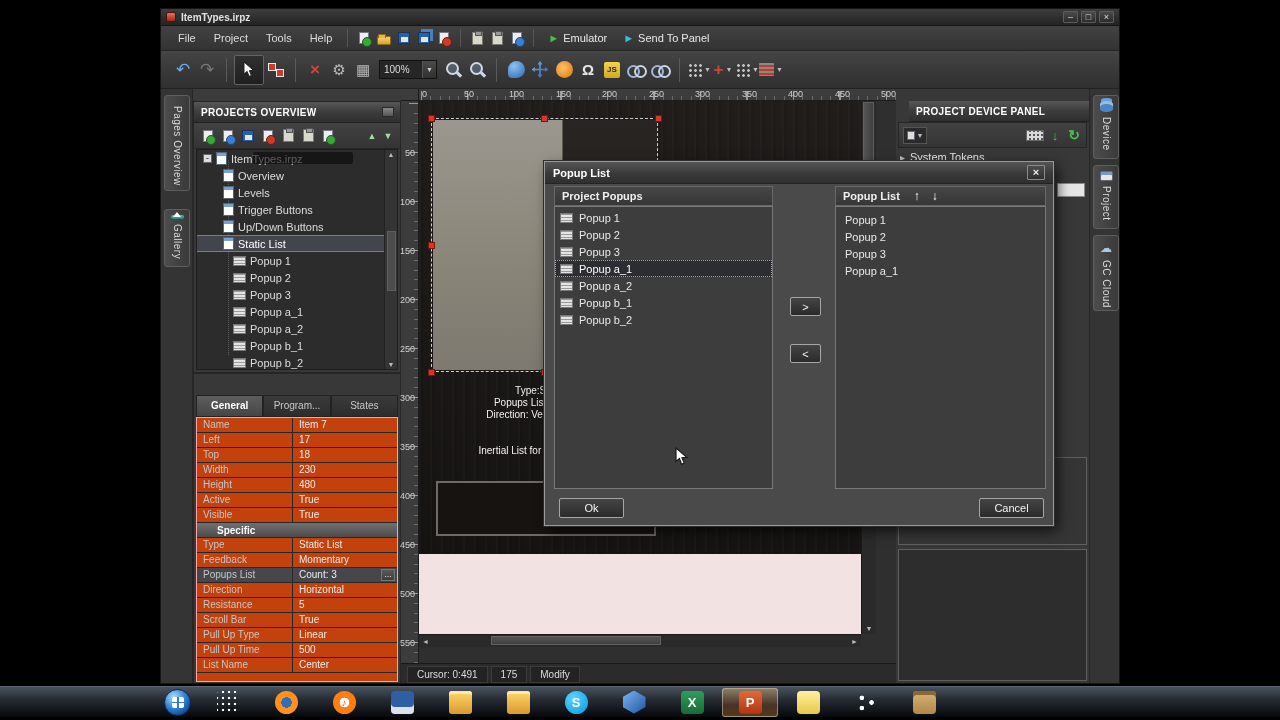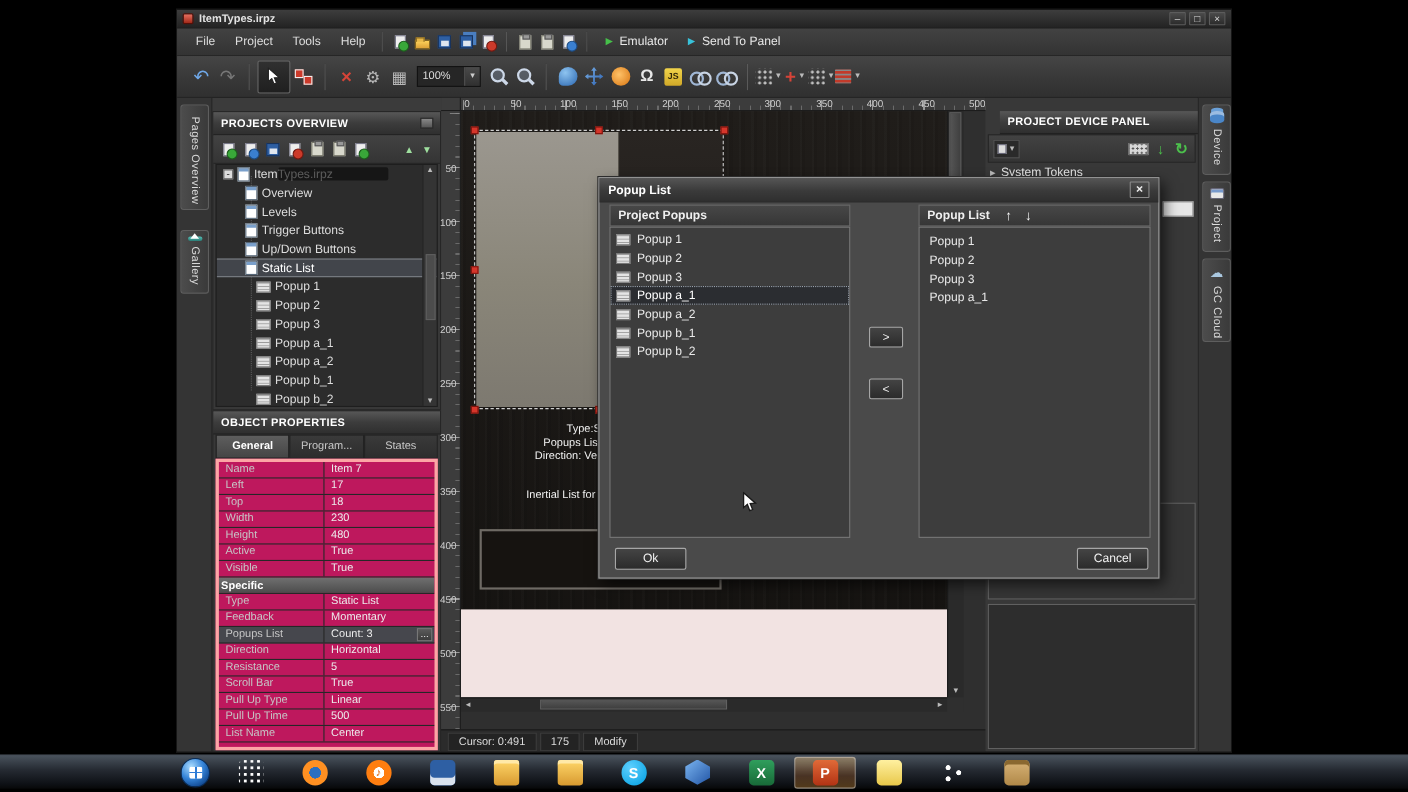--- a/index.html
+++ b/index.html
@@ -91,26 +91,26 @@
 .ic-page2{width:11px;height:13px;background:#fff;border:1px solid #567;box-shadow:inset 0 3px 0 #7aa0cc;flex:none}
 .ic-list{width:13px;height:10px;background:#e4e4e4;border:1px solid #777;background-image:linear-gradient(#9a9a9a 1px,transparent 1px);background-size:100% 3px;flex:none}
 .root-overlay{position:absolute;left:56px;top:2px;width:100px;height:12px;background:rgba(10,10,10,.62);border-radius:2px}
 .mini-scroll{position:absolute;right:0;top:0;bottom:0;width:13px;background:#343434;border-left:1px solid #222;display:flex;flex-direction:column;align-items:center;justify-content:space-between;padding:1px 0;font-size:7px;color:#bbb}
 .mini-thumb{width:9px;flex:0 0 60px;background:#4c4c4c;border:1px solid #5e5e5e;margin-top:2px}
 
 
 .ptabs{position:absolute;left:2px;top:21px;right:2px;height:22px;display:flex}
 .ptab{flex:1;text-align:center;font-size:10px;color:#c8c8c8;background:linear-gradient(#3a3a3a,#2d2d2d);border:1px solid #222;line-height:20px}
 .ptab.active{background:linear-gradient(#5e5e5e,#454545);color:#fff;font-weight:bold}
-.pgrid{position:absolute;left:2px;top:43px;right:2px;bottom:2px;background:#be185d;border:3px solid #fca5a5;overflow:hidden}
+.pgrid{position:absolute;left:2px;top:43px;right:2px;bottom:2px;background:#c2410c;border:1px solid #fca5a5;overflow:hidden}
 .prow{height:15px;display:flex;border-bottom:1px solid #272727;font-size:10px;line-height:14px;color:#ddd;position:relative}
 .prow .pl{width:96px;padding-left:6px;border-right:1px solid #272727;color:#c6c6c6;overflow:hidden;white-space:nowrap}
 .prow .pv{flex:1;padding-left:6px;color:#ececec;overflow:hidden;white-space:nowrap}
 .prow.sel{background:#46474d}
-.psection{height:15px;background:linear-gradient(#707070,#4c4c4c);color:#fff;font-weight:bold;font-size:10px;line-height:15px;padding-left:2px;border-bottom:1px solid #272727}
+.psection{height:15px;background:linear-gradient(#707070,#4c4c4c);color:#fff;font-weight:bold;font-size:10px;line-height:15px;padding-left:20px;border-bottom:1px solid #272727}
 .dots-btn{position:absolute;right:2px;top:1px;width:14px;height:12px;background:linear-gradient(#5a5a5a,#3c3c3c);border:1px solid #777;color:#eee;font-size:9px;line-height:8px;text-align:center}
 
 
 .canvas-wrap{position:absolute;left:240px;top:80px;width:495px;height:596px;background:#2f2f2f}
 .ruler-c{position:absolute;left:0;top:0;width:18px;height:12px;background:#3c3c3c;border-right:1px solid #1c1c1c;border-bottom:1px solid #1c1c1c}
 .ruler-t{position:absolute;left:18px;top:0;width:477px;height:12px;background:#3c3c3c;border-bottom:1px solid #1c1c1c;background-image:repeating-linear-gradient(90deg,#9a9a9a 0 1px,transparent 1px 46.5px),repeating-linear-gradient(90deg,#6a6a6a 0 1px,transparent 1px 9.3px);background-size:100% 9px,100% 4px;background-position:2px bottom,2px bottom;background-repeat:no-repeat}
 .ruler-l{position:absolute;left:0;top:12px;width:18px;height:562px;background:#3c3c3c;border-right:1px solid #1c1c1c;background-image:repeating-linear-gradient(180deg,#9a9a9a 0 1px,transparent 1px 49px),repeating-linear-gradient(180deg,#6a6a6a 0 1px,transparent 1px 9.8px);background-size:9px 100%,4px 100%;background-position:right 2px,right 2px;background-repeat:no-repeat}
 .rl{position:absolute;font-size:9px;color:#cfcfcf}
 .ruler-l .rl{right:3px}
 .cv{position:absolute;left:18px;top:12px;width:442px;height:533px;overflow:hidden;background:repeating-linear-gradient(90deg,rgba(255,255,255,.016) 0 2px,rgba(0,0,0,.07) 2px 5px,transparent 5px 11px),linear-gradient(#201d1a,#141210)}
@@ -411,23 +411,20 @@
         </div>
       <div class="mini-scroll">
         <span>▲</span>
         <span class="mini-thumb"></span>
         <span>▼</span>
       </div>
     </div>
   </div>
 
   <div class="panel" style="left:32px;top:364px;width:208px;height:312px">
-    <div class="phdr">
-      <span>OBJECT PROPERTIES</span>
-    </div>
     <div class="ptabs">
       <span class="ptab active">General</span>
       <span class="ptab">Program...</span>
       <span class="ptab">States</span>
     </div>
     <div class="pgrid">
       <div class="prow">
           <span class="pl">Name</span>
           <span class="pv">Item 7</span>
         </div>

